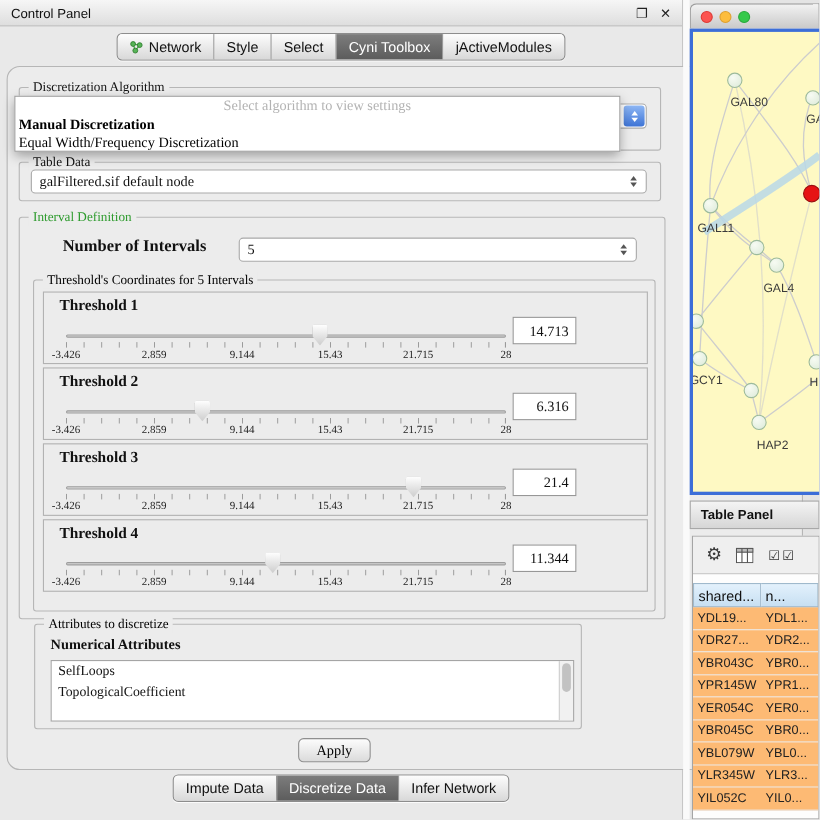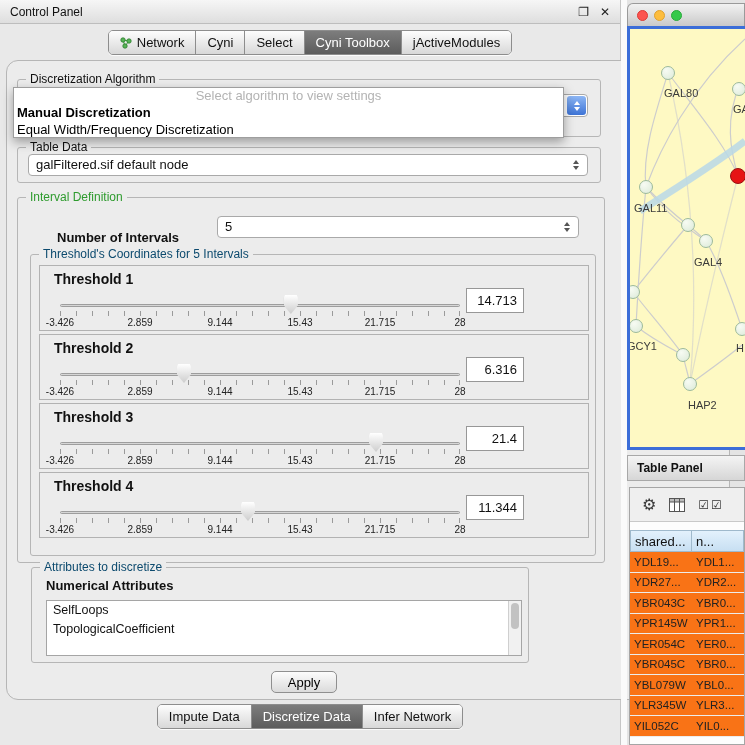--- a/index.html
+++ b/index.html
@@ -19,26 +19,26 @@
   .tb-icon.close{font-weight:bold;}
 
   .tabbar{position:absolute;left:0;right:0;display:flex;justify-content:center;}
   .tabbar.top{top:30px;}
   .tabbar.bottom{top:704px;}
   .seg{display:flex;border:1px solid #8d8d8d;border-radius:5px;overflow:hidden;box-shadow:0 1px 0 rgba(255,255,255,.8);}
   .tab{display:flex;align-items:center;gap:5px;padding:4px 11px;font-size:13px;background:linear-gradient(#fdfdfd,#d8d8d8);border-right:1px solid #8d8d8d;white-space:nowrap;}
   .tab:last-child{border-right:none;}
   .tab.selected{background:linear-gradient(#7d7d7d,#5c5c5c);color:#fff;}
 
-  .main-panel{position:absolute;left:6px;top:60px;width:724px;height:640px;background:#ececec;border:1px solid #b6b6b6;border-radius:12px;}
+  .main-panel{position:absolute;left:6px;top:60px;width:724px;height:640px;background:#ececec;border:1px solid #b6b6b6;border-radius:12px;font-family:Liberation Serif, serif;}
 
   .group{position:absolute;border:1px solid #b6b6b6;border-radius:3px;}
   .gtitle{position:absolute;top:-8px;left:8px;background:#ececec;padding:0 4px;font-size:12px;white-space:nowrap;}
   .gtitle.green{color:#2e9b2e;}
-  .gtitle.blue{color:#0c4a6e;}
+  .gtitle.blue{color:#000000;}
 
   
   .alg-group{left:10px;top:18px;width:584px;height:58px;}
   .alg-combo{position:absolute;left:10px;top:14px;right:12px;height:23px;background:#fff;border:1px solid #a9a9a9;border-radius:4px;}
   .combo-stepper.blue{position:absolute;right:1px;top:1px;bottom:1px;width:19px;background:linear-gradient(#8db6f4,#3e74d6);border-radius:3px;display:flex;flex-direction:column;align-items:center;justify-content:center;gap:2px;}
   .arr-up{width:0;height:0;border-left:3.5px solid transparent;border-right:3.5px solid transparent;border-bottom:4px solid #fff;}
   .arr-down{width:0;height:0;border-left:3.5px solid transparent;border-right:3.5px solid transparent;border-top:4px solid #fff;}
   .combo-stepper.gray{position:absolute;right:5px;top:0;bottom:0;width:12px;display:flex;flex-direction:column;justify-content:center;align-items:center;gap:2px;}
   .combo-stepper.gray .arr-up{border-bottom-color:#555;}
   .combo-stepper.gray .arr-down{border-top-color:#555;}
@@ -47,21 +47,21 @@
   .popup-placeholder{height:16px;line-height:16px;text-align:center;color:#b3b3b3;font-size:13px;}
   .popup-opt{height:17px;line-height:17px;padding-left:3px;font-size:13px;color:#000;}
   .popup-opt.bold{font-weight:bold;}
 
   
   .td-group{left:10px;top:86px;width:584px;height:36px;}
   .td-combo{position:absolute;left:10px;top:6px;right:12px;height:22px;background:#fff;border:1px solid #a9a9a9;border-radius:4px;font-size:13px;line-height:20px;padding-left:7px;}
 
   
   .interval-group{left:10px;top:136px;width:588px;height:366px;}
-  .noi-label{position:absolute;left:39px;top:32px;font-size:13px;font-weight:bold;}
+  .noi-label{position:absolute;left:39px;top:18px;font-size:15px;font-weight:bold;}
   .noi-combo{position:absolute;left:199px;top:18px;width:362px;height:22px;background:#fff;border:1px solid #a9a9a9;border-radius:4px;font-size:13px;line-height:20px;padding-left:7px;}
   .thr-group{position:absolute;left:12px;top:56px;width:566px;height:302px;}
 
   .thr-panel{position:absolute;left:8px;width:550px;height:66px;background:#ececec;border:1px solid #b2b2b2;}
   .thr-label{position:absolute;left:14px;top:5px;font-size:14px;font-weight:bold;}
   .slider{position:absolute;left:20px;top:26px;width:400px;height:38px;}
   .track{position:absolute;left:0;right:0;top:12px;height:3px;background:#d6d6d6;border:1px solid #9d9d9d;border-radius:2px;}
   .ticks{position:absolute;left:0;right:0;top:19px;height:5px;background-image:linear-gradient(90deg,#9a9a9a 1px,transparent 1px);background-size:4% 100%;}
   .ticks::after{content:"";position:absolute;right:0;top:0;bottom:0;width:1px;background:#9a9a9a;}
   .tick-labels{position:absolute;left:0;right:0;top:25px;height:12px;font-size:10px;color:#222;}
@@ -101,21 +101,21 @@
   .tp-toolbar{position:absolute;left:0;top:0;right:0;height:34px;background:#efefef;border-bottom:1px solid #c9c9c9;display:flex;align-items:center;gap:13px;padding-left:12px;}
   .gear-icon{font-size:16px;color:#3a3a3a;line-height:1;}
   .cols-icon{display:inline-flex;}
   .check-icons{font-size:12px;color:#333;letter-spacing:2px;line-height:1;}
   .tp-table{position:absolute;left:0;top:42px;right:0;bottom:0;overflow:hidden;}
   .tp-hrow{display:flex;height:22px;}
   .tp-hcell{background:linear-gradient(#e3f1fc,#c7dff2);border:1px solid #9fb9cc;border-left:none;display:flex;align-items:center;padding-left:4px;font-size:13px;}
   .tp-hcell:first-child{border-left:1px solid #9fb9cc;}
   .c1{width:62px;flex:none;}
   .c2{flex:1;}
-  .tp-row{display:flex;height:20.5px;border-bottom:1px solid #ececec;background:#f97316;}
+  .tp-row{display:flex;height:20.5px;border-bottom:1px solid #ececec;background:#fdba74;}
   .tp-cell{display:flex;align-items:center;padding-left:4px;font-size:11.5px;color:#222;}
 </style>
 </head>
 <body>
 
 <div class="control-panel">
   <div class="cp-titlebar">
     <span>Control Panel</span>
     <span class="spacer"></span>
     <span class="tb-icon">❐</span>
@@ -129,21 +129,21 @@
             <svg width="12" height="12" viewBox="0 0 12 12">
               <path d="M3 3L9 4L5 9Z" fill="none" stroke="#3f9e3f"></path>
               <circle cx="3" cy="3" r="2.2" fill="#57b457" stroke="#2d7d2d" stroke-width=".8"></circle>
               <circle cx="9" cy="4" r="2.2" fill="#57b457" stroke="#2d7d2d" stroke-width=".8"></circle>
               <circle cx="5" cy="9" r="2.2" fill="#57b457" stroke="#2d7d2d" stroke-width=".8"></circle>
             </svg>
           </span>
           <span>Network</span>
         </div>
         <div class="tab">
-          <span>Cyni</span>
+          <span>Style</span>
         </div>
         <div class="tab">
           <span>Select</span>
         </div>
         <div class="tab selected">
           <span>Cyni Toolbox</span>
         </div>
         <div class="tab">
           <span>jActiveModules</span>
         </div>

